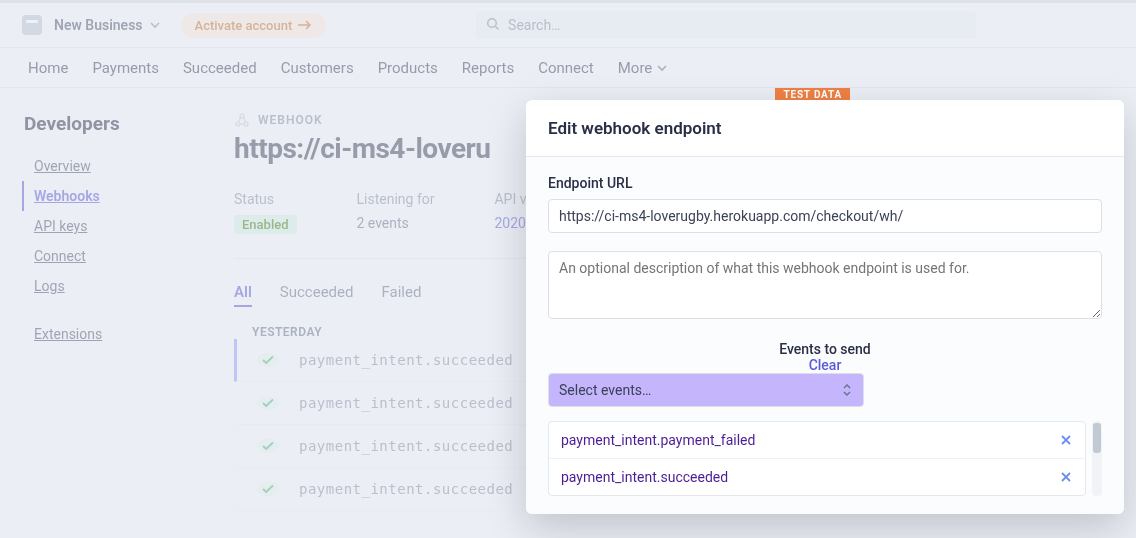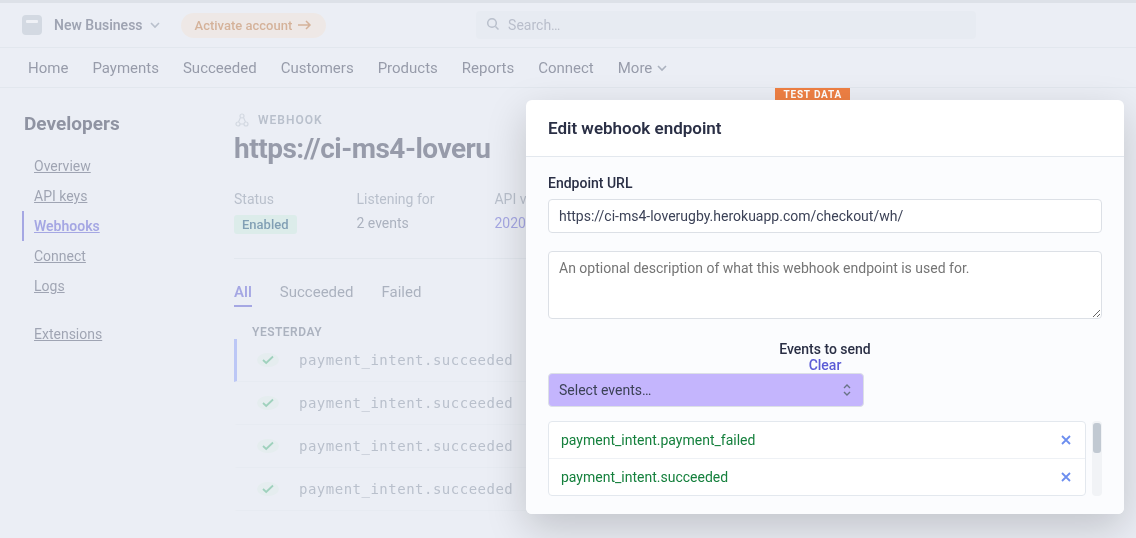--- a/index.html
+++ b/index.html
@@ -24,21 +24,21 @@
 .side-item { padding:7px 0 7px 10px; cursor:pointer;text-decoration:underline; }
 .side-item.active { color:#5b5bd6; font-weight:600; border-left:2px solid #5b5bd6; margin-left:-2px; padding-left:10px; }
 
 .main { flex:1; padding:24px; overflow:hidden; }
 .crumb { color:#8792a2; font-size:12px; font-weight:600; letter-spacing:1px; display:flex; align-items:center; gap:8px; }
 .wh-icon { width:16px; height:16px; color:#c1c9d2; }
 .page-title { font-size:28px; font-weight:700; color:#3c4257; margin-top:4px; letter-spacing:-0.5px; }
 .meta-row { display:flex; gap:60px; margin-top:26px; padding-bottom:24px; border-bottom:1px solid #e3e8ee; }
 .meta-col { font-size:14px; }
 .meta-label { color:#8792a2; margin-bottom:8px; display:block; }
-.badge-enabled { background:#d5f3e5; color:#0c4a6e; font-size:13px; font-weight:500; padding:2px 8px; border-radius:3px; display:inline-block; }
+.badge-enabled { background:#d5f3e5; color:#4d7c0f; font-size:13px; font-weight:500; padding:2px 8px; border-radius:3px; display:inline-block; }
 .meta-val { color:#697386; }
 .api-link { color:#5b5bd6; }
 
 .tabs { display:flex; gap:28px; margin-top:24px; font-size:15px; color:#697386; }
 .tab.active { color:#5b5bd6; font-weight:600; border-bottom:2px solid #5b5bd6; padding-bottom:4px; }
 .tab { cursor:pointer; padding-bottom:4px; }
 
 .event-group { margin-top:18px; padding-left:18px; color:#697386; font-size:12px; font-weight:600; letter-spacing:0.5px; }
 .event-row { display:flex; align-items:center; gap:18px; padding:12px 0 12px 18px; border-left:3px solid transparent; border-bottom:1px solid #eef1f5; }
 .event-row.sel { border-left:3px solid #8ea3ff; background:#f0f3ff25; }
@@ -55,21 +55,21 @@
 .field-label { color:#2a2f45; font-size:14px; font-weight:500; margin-bottom:8px; display:block; }
 .text-input { width:100%; border:1px solid #dce0e6; border-radius:4px; padding:8px 10px; font-size:14px; color:#3c4257; background:#fff; }
 .textarea { width:100%; border:1px solid #dce0e6; border-radius:4px; padding:8px 10px; font-size:14px; color:#878ea0; background:#fff; height:68px; resize:both; font-family:inherit; }
 .gap { height:18px; }
 .events-head { display:flex; justify-content:space-between; align-items:center; margin-bottom:0;flex-direction:column; }
 .clear-link { color:#5b5bd6; font-weight:500; font-size:14px; cursor:pointer; }
 .select { width:316px; border:1px solid #dce0e6; background:#c4b5fd; border-radius:4px; padding:8px 10px; font-size:14px; color:#3c4257; display:flex; align-items:center; justify-content:space-between; cursor:pointer; }
 .updown { width:12px; height:14px; color:#697386; }
 .event-list-wrap { margin-top:14px; display:flex; gap:6px; }
 .event-list { flex:1; border:1px solid #e3e8ee; border-radius:4px; background:#fff; }
-.ev-item { display:flex; justify-content:space-between; align-items:center; padding:10px 12px; border-bottom:1px solid #eef1f5; font-size:14px; color:#15803d;text-align:center; }
+.ev-item { display:flex; justify-content:space-between; align-items:center; padding:10px 12px; border-bottom:1px solid #eef1f5; font-size:14px; color:#4c1d95;text-align:center; }
 .ev-item:last-child { border-bottom:none; }
 .x-icon { width:14px; height:14px; color:#6c8eef; cursor:pointer; }
 .scroll-gutter { width:10px; background:#f1f3f6; border-radius:4px; position:relative; }
 .scroll-thumb { position:absolute; left:1px; right:1px; top:2px; height:30px; background:#c1c9d2; border-radius:3px; }
 </style>
 </head>
 <body>
 
 <div class="topbar">
   <div class="brand-logo"></div>
@@ -113,22 +113,22 @@
     <span class="more">More <svg width="12" height="12" viewBox="0 0 12 12">
         <path d="M2 4l4 4 4-4" fill="none" stroke="#697386" stroke-width="1.6"></path>
       </svg></span>
   </div>
 
 <div class="content">
   <div class="sidebar">
     <div class="sidebar-title">Developers</div>
     <div id="side-items">
         <div class="side-item">Overview</div>
+        <div class="side-item active">Webhooks</div>
         <div class="side-item">API keys</div>
-        <div class="side-item active">Webhooks</div>
         <div class="side-item">Connect</div>
         <div class="side-item">Logs</div>
         <div class="side-item" style="margin-top: 18px;">Extensions</div>
       </div>
   </div>
 
   <div class="main">
     <div class="crumb">
       <span class="wh-icon">
         <svg viewBox="0 0 16 16">

